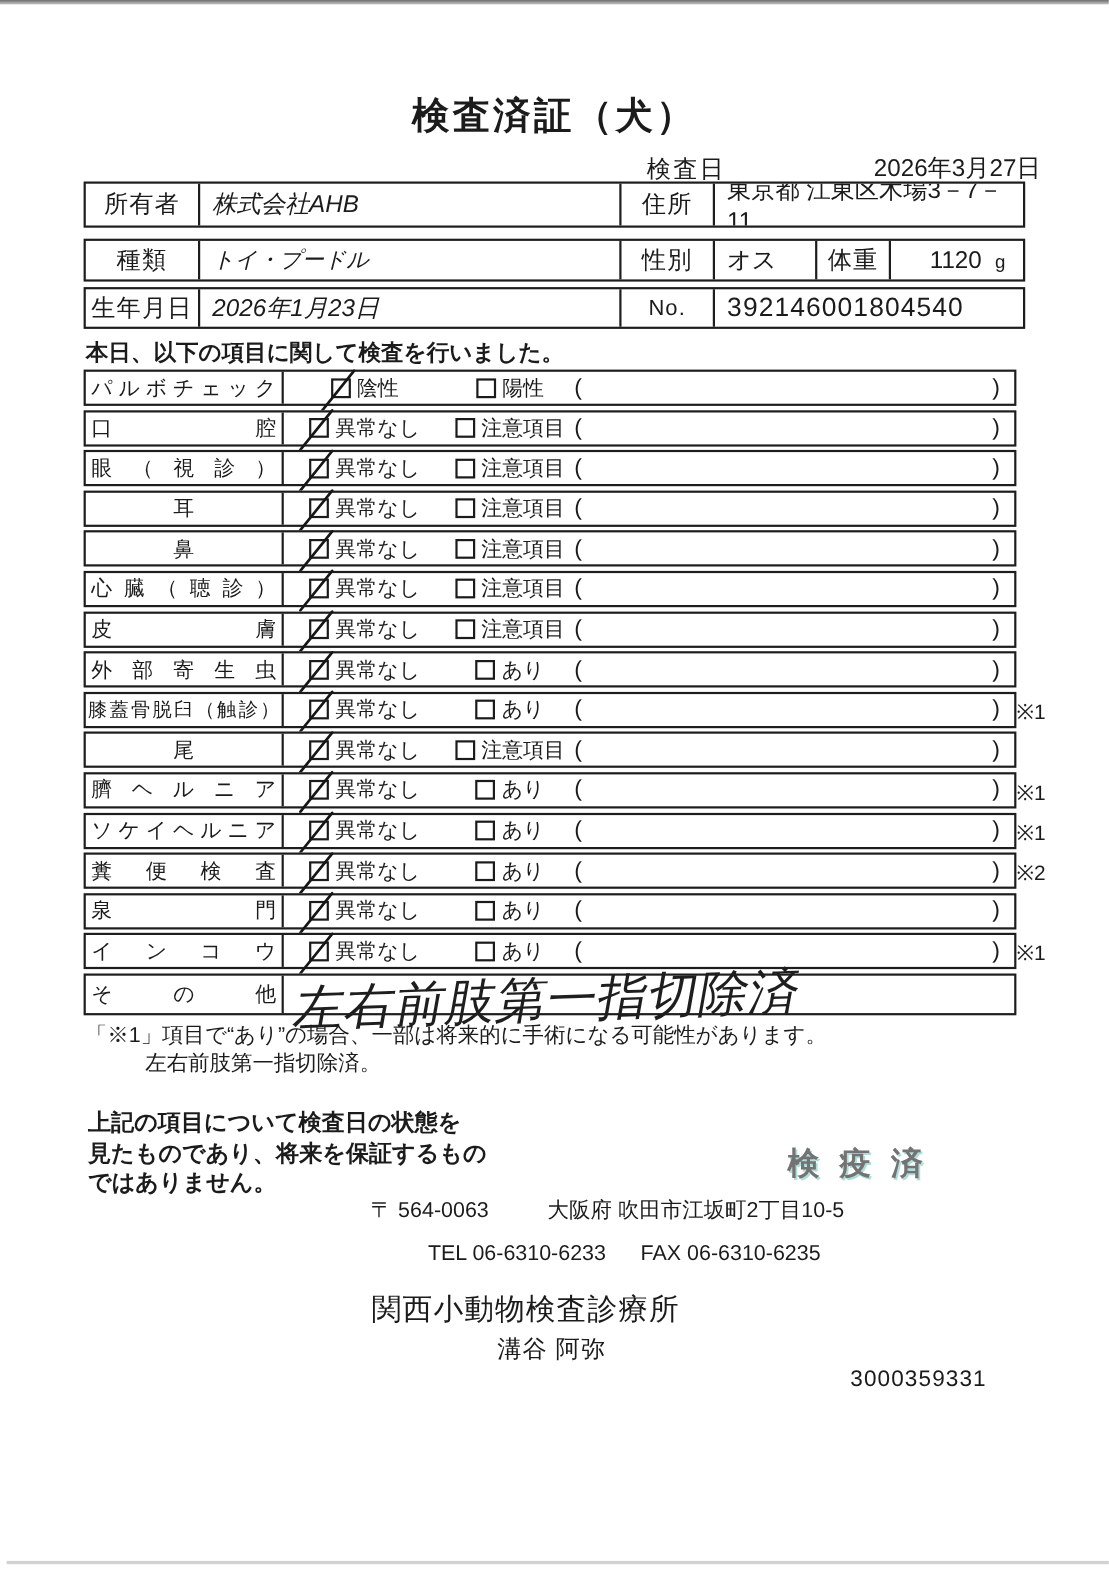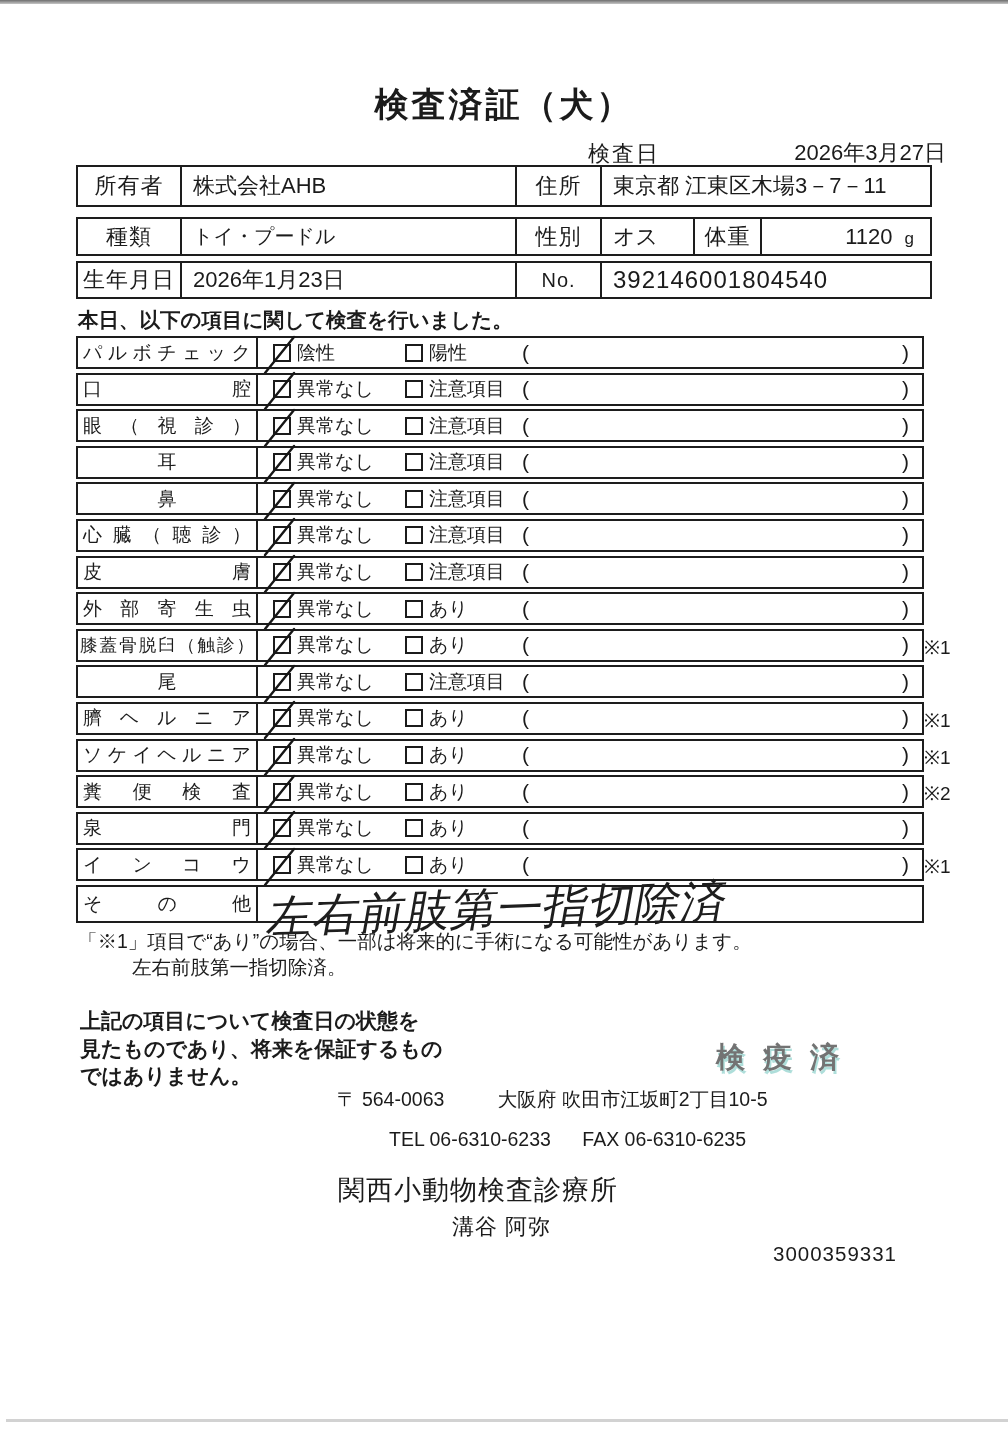--- a/index.html
+++ b/index.html
@@ -22,21 +22,21 @@
   .htable { position:absolute; left:76px; width:856px; border:2.5px solid #1d1d1d;
     display:flex; box-sizing:border-box; background:#fff; }
   .owner-table { top:165px; height:42px; }
   .species-table { top:217px; height:39px; }
   .birth-table { top:261px; height:38px; }
   .hcell { box-sizing:border-box; border-right:2.5px solid #1d1d1d;
     display:flex; align-items:center; font-size:22px; overflow:hidden; }
   .hcell.last { border-right:none; }
   .hcell.lbl { justify-content:center; letter-spacing:1px; flex:none; }
   .hcell.val { padding-left:11px; flex:none; }
-  .w-lbl1 { width:104px; } .w-val1 { width:335px; } .w-lbl2 { width:85px; }
+  .w-lbl1 { width:104px; } .w-val1 { width:383px;font-style:italic; } .w-lbl2 { width:85px; }
   .w-sex  { width:93px; } .w-wlbl { width:67px; }
   .hcell.fill { flex:1; }
   .breed-val { font-size:20px; }
   .weight-val { justify-content:flex-end; padding-right:16px; }
   .weight-unit { font-size:17px; margin-left:12px; padding-top:5px; }
   .no-lbl { font-size:20px; letter-spacing:0; }
   .no-val { font-size:24px; letter-spacing:1px; }
 
   .intro-text { position:absolute; left:78px; top:306px; font-size:20.5px; font-weight:600; }
 
@@ -44,21 +44,21 @@
   .check-row { position:relative; height:33px; margin-bottom:3.6px;
     border:2.2px solid #1d1d1d; display:flex; box-sizing:border-box; background:#fff; }
   .check-row.tall { height:38px; }
   .row-label { width:180px; flex:none; border-right:2.2px solid #1d1d1d; box-sizing:border-box;
     display:flex; align-items:center; justify-content:space-between; padding:0 5px;
     font-size:19px; overflow:hidden; }
   .row-label.center { justify-content:center; }
   .row-label.tight { font-size:17.5px; padding:0 2px; }
   .row-content { flex:1; display:flex; align-items:center; position:relative; }
   .opt { display:flex; align-items:center; width:132px; flex:none; box-sizing:border-box;
-    padding-left:15px; font-size:19px; }
+    padding-left:15px; font-size:19px;justify-content:center; }
   .checkbox { width:14px; height:14px; border:2px solid #1b1b1b; margin-right:6px;
     position:relative; flex:none; background:#fff; }
   .slash-svg { position:absolute; left:-13px; top:-11px; width:40px; height:40px;
     overflow:visible; pointer-events:none; }
   .slash-svg line { stroke:#161616; stroke-width:2.4; stroke-linecap:round; }
   .opt-label { white-space:nowrap; }
   .paren-area { flex:1; display:flex; align-items:center; font-size:21px; padding-right:13px; }
   .paren-note { flex:1; font-size:18px; padding:0 6px; }
   .row-mark { position:absolute; right:-50px; top:3px; width:48px; font-size:19px; }
   .handwritten { position:absolute; left:10px; top:-8px; font-size:45px; font-weight:500;

